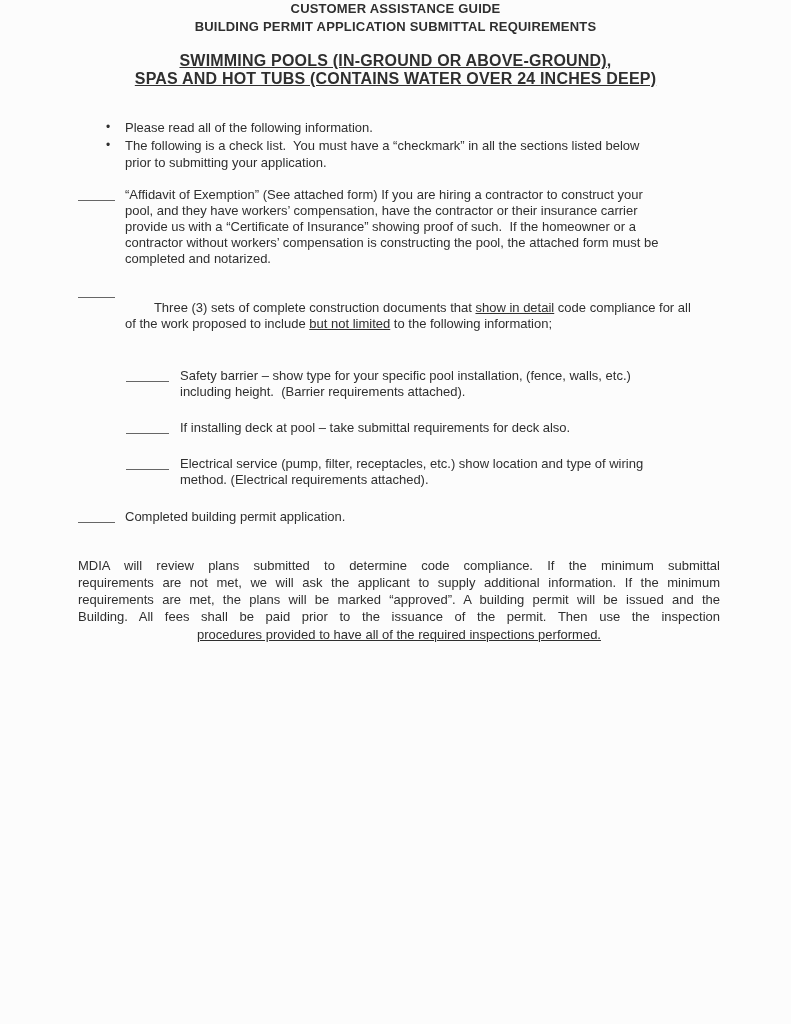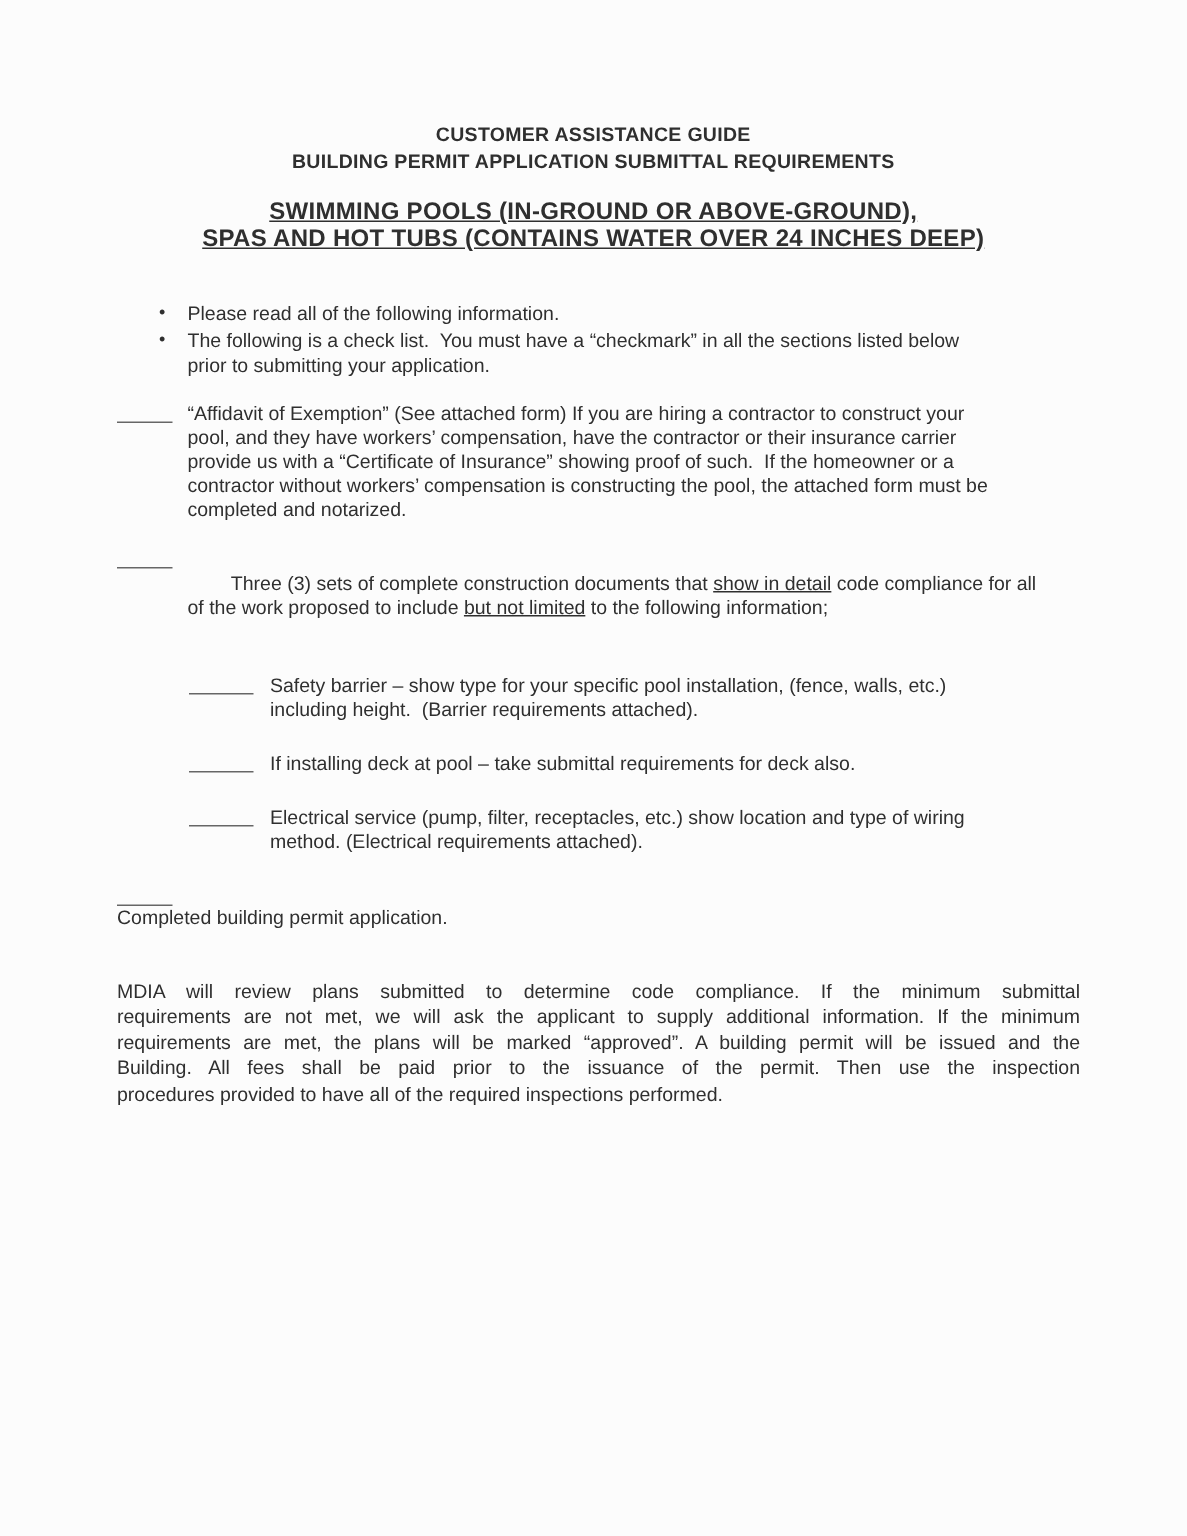--- a/index.html
+++ b/index.html
@@ -6,21 +6,20 @@
   body { background: #ffffff; }
 
   .page {
     position: relative;
     width: 791px;
     height: 1024px;
     background: #fcfcfc;
     color: #2f2f2f;
     font-family: "Liberation Sans", sans-serif;
     box-sizing: border-box;
-    padding-top: 81px;
     overflow: hidden;
   }
 
   
   .header { text-align: center; font-weight: bold; }
   .title-line {
     font-size: 13px;
     line-height: 18px;
     letter-spacing: 0.2px;
   }
@@ -53,31 +52,31 @@
     border-bottom: 1.6px solid #666666;
     margin-right: 10px;
     flex: none;
   }
   .check-text { white-space: pre-wrap; flex: 1; }
   .u { text-decoration: underline; }
 
   .sub-row { margin-left: 48px; margin-bottom: 0; margin-top: 20px; }
   .sub-row .blank-line { width: 43px; margin-right: 11px; }
   .row-docs { margin-bottom: 12px; }
-  .row-permit-app { margin-top: 21px; margin-bottom: 0; flex-direction: column; }
+  .row-permit-app { margin-top: 21px; margin-bottom: 0; }
 
   
   .footer {
     margin: 32px 0 0 78px;
     width: 642px;
     font-size: 13px;
     line-height: 17.3px;
   }
   .jline { text-align: justify; text-align-last: justify; }
-  .jline-last { text-align: left; }
+  .jline-last { text-align: center; text-decoration: underline; }
 </style>
 </head>
 <body>
 
 <div class="page">
 
   <div class="header">
     <div class="title-line">CUSTOMER ASSISTANCE GUIDE</div>
     <div class="title-line">BUILDING PERMIT APPLICATION SUBMITTAL REQUIREMENTS</div>
     <div class="subtitle-block">

